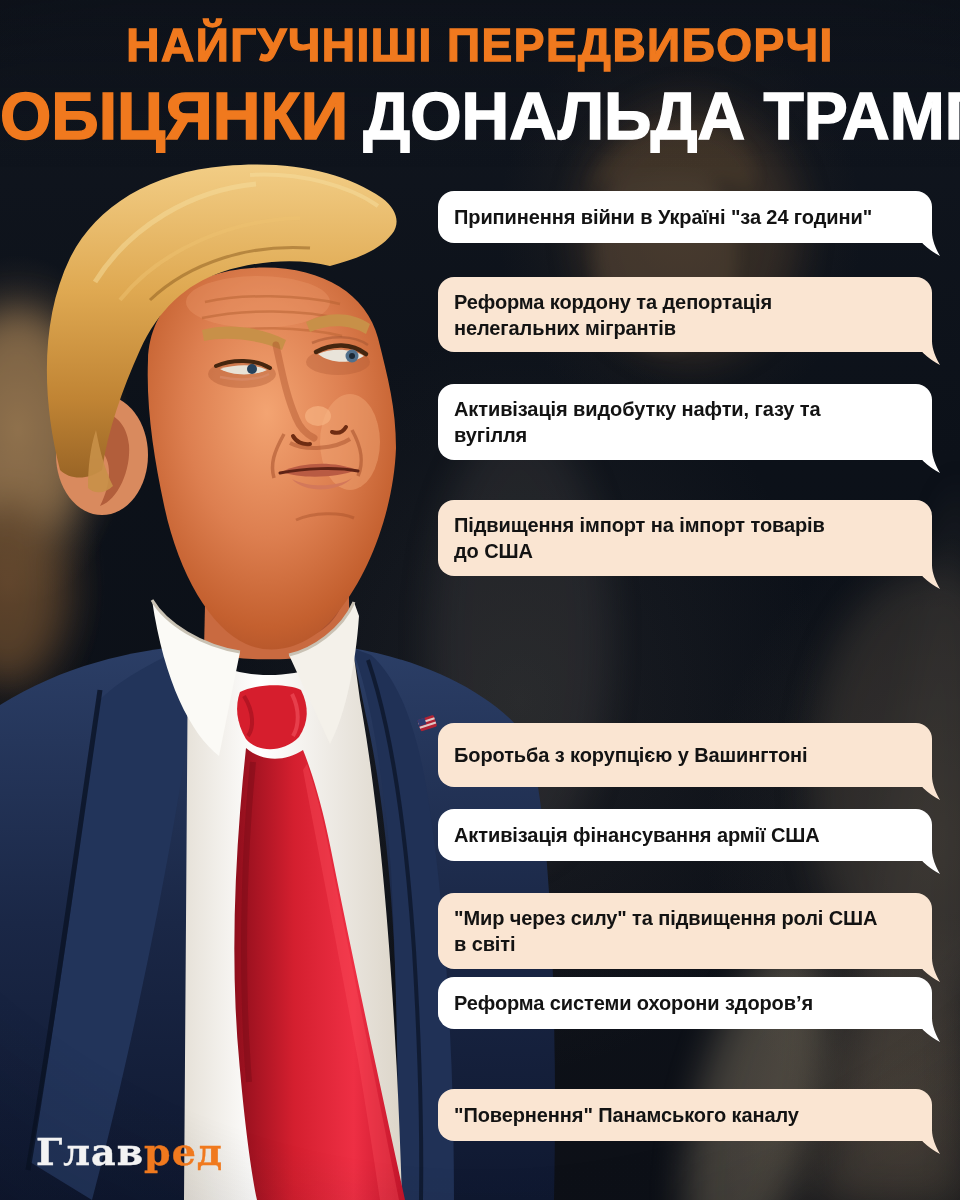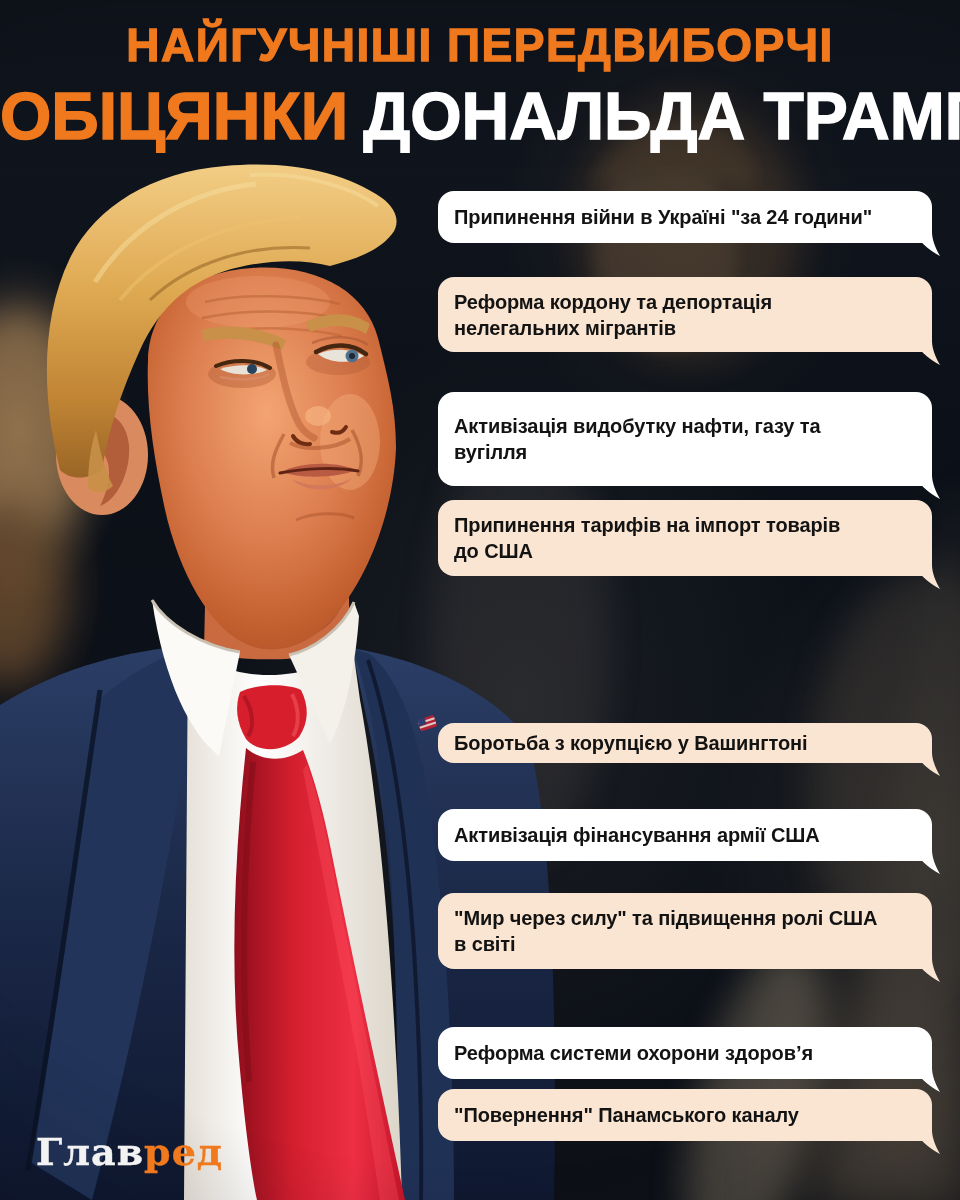--- a/index.html
+++ b/index.html
@@ -210,39 +210,39 @@
     </div>
   </header>
 
   <div class="bubble white" style="top:191px;height:52px">
     <span class="btxt">Припинення війни в Україні "за 24 години"</span>
   </div>
   <div class="bubble peach" style="top:277px;height:75px">
     <span class="btxt">Реформа кордону та депортація
 нелегальних мігрантів</span>
   </div>
-  <div class="bubble white" style="top:392px;height:94px">
+  <div class="bubble white" style="top:384px;height:76px">
     <span class="btxt">Активізація видобутку нафти, газу та
 вугілля</span>
   </div>
   <div class="bubble peach" style="top:500px;height:76px">
-    <span class="btxt">Припинення тарифів на імпорт товарів
+    <span class="btxt">Підвищення імпорт на імпорт товарів
 до США</span>
   </div>
-  <div class="bubble peach" style="top:723px;height:40px">
+  <div class="bubble peach" style="top:723px;height:64px">
     <span class="btxt">Боротьба з корупцією у Вашингтоні</span>
   </div>
   <div class="bubble white" style="top:809px;height:52px">
     <span class="btxt">Активізація фінансування армії США</span>
   </div>
   <div class="bubble peach" style="top:893px;height:76px">
     <span class="btxt">"Мир через силу" та підвищення ролі США
 в світі</span>
   </div>
-  <div class="bubble white" style="top:1027px;height:52px">
+  <div class="bubble white" style="top:977px;height:52px">
     <span class="btxt">Реформа системи охорони здоров’я</span>
   </div>
   <div class="bubble peach" style="top:1089px;height:52px">
     <span class="btxt">"Повернення" Панамського каналу</span>
   </div>
 
   <div class="logo">
     <span class="lg1">Глав</span><span class="lg2">ред</span>
   </div>
 

